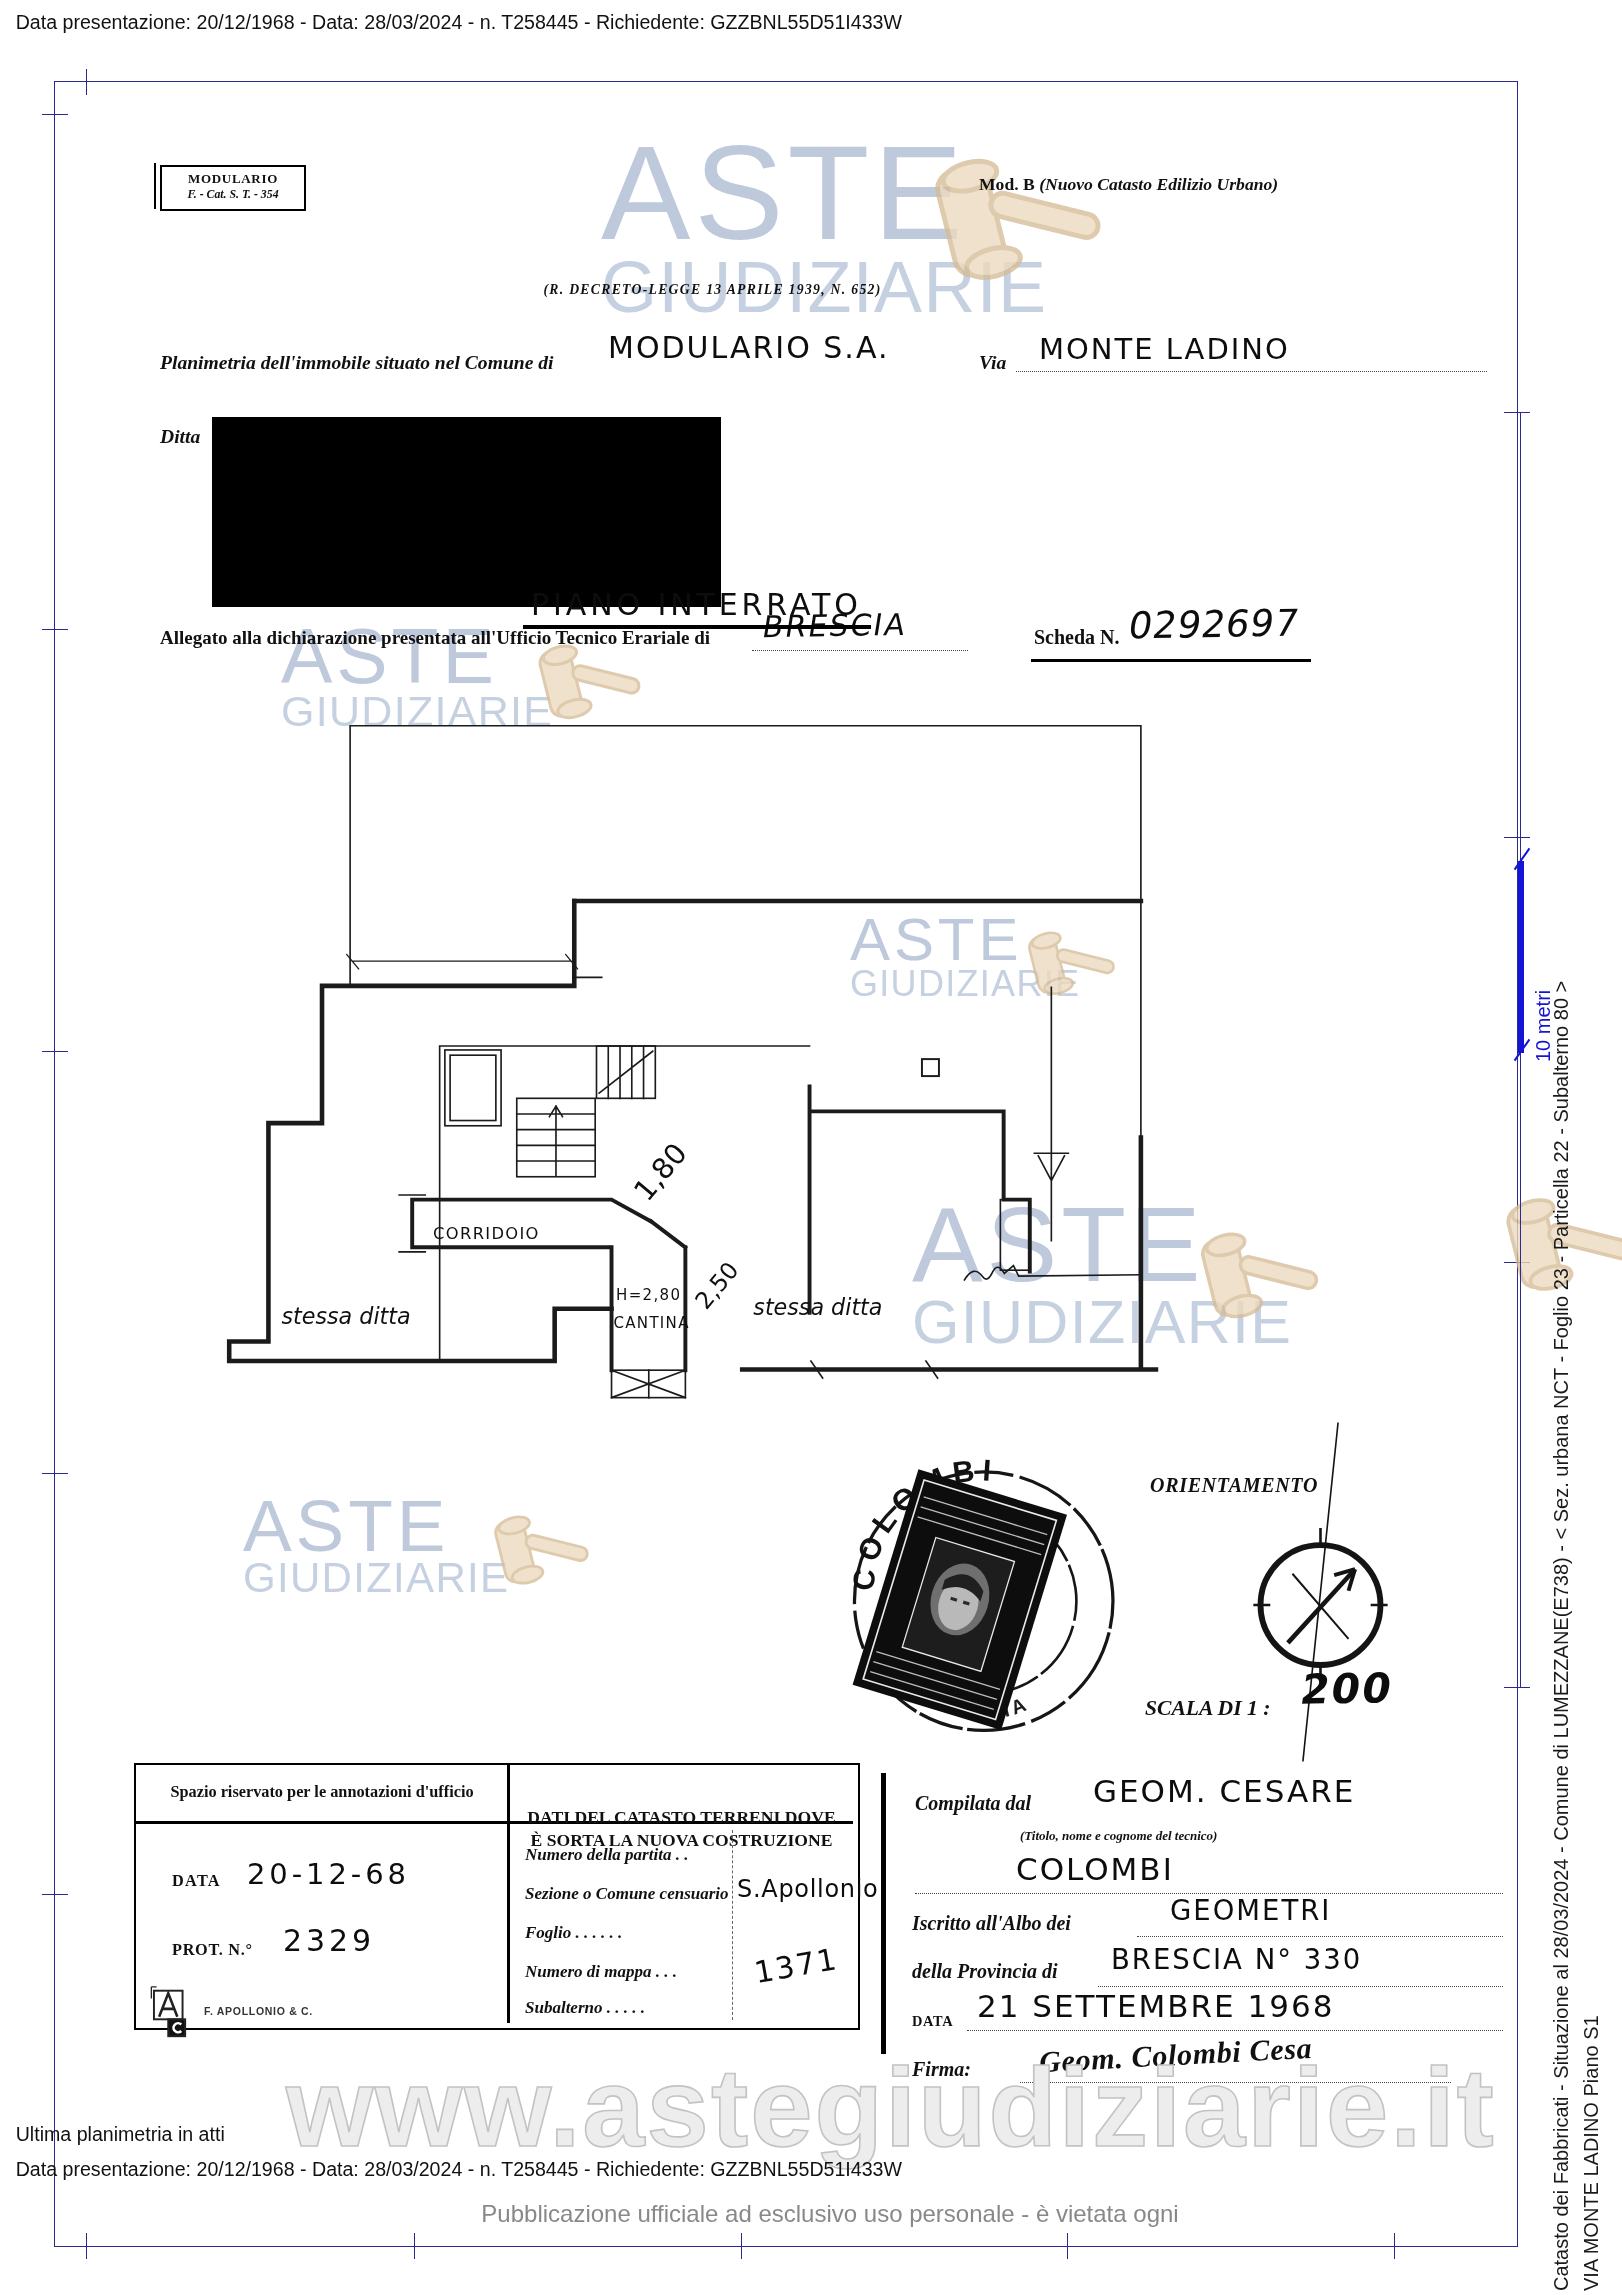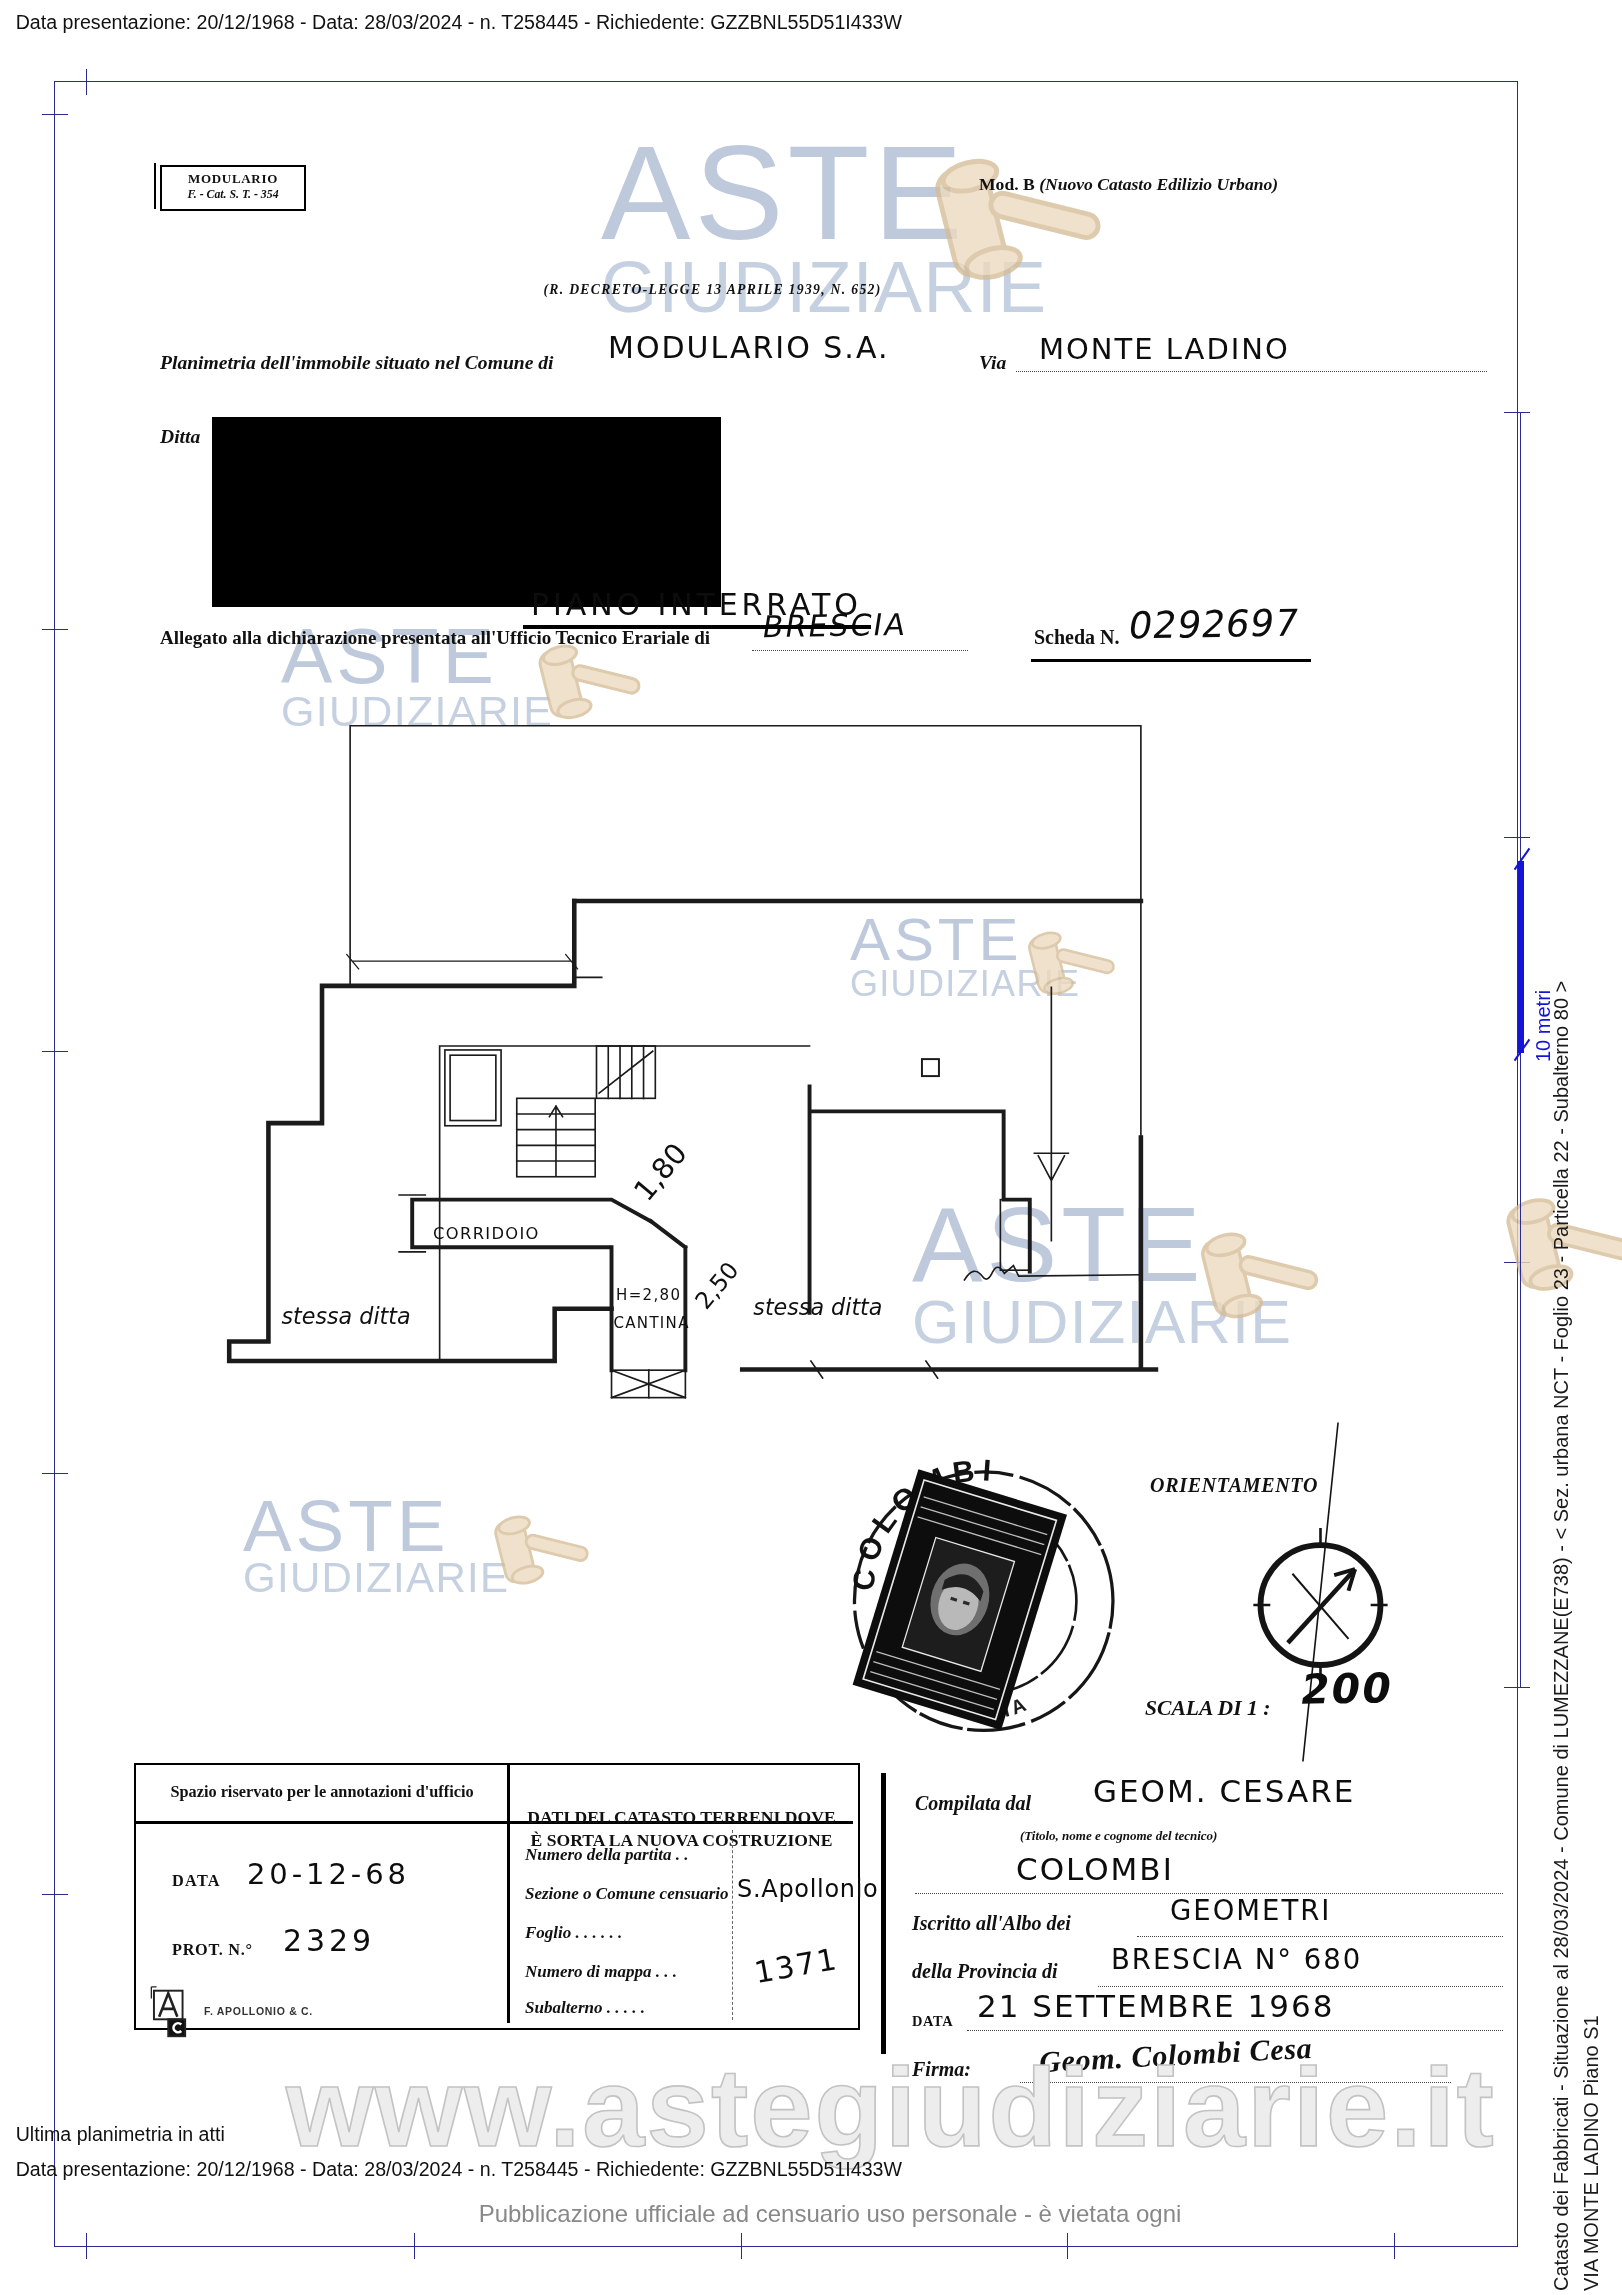--- a/index.html
+++ b/index.html
@@ -270,21 +270,21 @@
   <div class="abs" style="left:881px;top:1773px;width:4.6px;height:281px;background:#000;"></div>
   <div class="abs serif it b" style="left:915px;top:1792px;font-size:20px;">Compilata  dal</div>
   <div class="abs hw" style="left:1093px;top:1773px;font-size:31px;">GEOM. CESARE</div>
   <div class="abs serif it b" style="left:1020px;top:1828px;font-size:13px;">(Titolo, nome e cognome del tecnico)</div>
   <div class="abs hw" style="left:1016px;top:1851px;font-size:31px;">COLOMBI</div>
   <div class="abs dot" style="left:915px;top:1893px;width:588px;"></div>
   <div class="abs serif it b" style="left:912px;top:1912px;font-size:20px;">Iscritto all'Albo dei</div>
   <div class="abs hw" style="left:1170px;top:1894px;font-size:27.5px;">GEOMETRI</div>
   <div class="abs dot" style="left:1137px;top:1936px;width:366px;"></div>
   <div class="abs serif it b" style="left:912px;top:1960px;font-size:20px;">della Provincia di</div>
-  <div class="abs hw" style="left:1111px;top:1943px;font-size:27.5px;">BRESCIA N° 680</div>
+  <div class="abs hw" style="left:1111px;top:1943px;font-size:27.5px;">BRESCIA N° 330</div>
   <div class="abs dot" style="left:1098px;top:1986px;width:405px;"></div>
   <div class="abs serif b" style="left:912px;top:2013px;font-size:14.4px;letter-spacing:0.7px;">DATA</div>
   <div class="abs hw" style="left:977px;top:1988px;font-size:31px;">21 SETTEMBRE 1968</div>
   <div class="abs dot" style="left:967px;top:2030px;width:536px;"></div>
   <div class="abs serif it b" style="left:912px;top:2058px;font-size:20px;">Firma:</div>
   <div class="abs serif it b" style="left:1039px;top:2038px;font-size:30px;transform:rotate(-3deg);letter-spacing:0.7px;">Geom. Colombi Cesa</div>
   <div class="abs dot" style="left:1020px;top:2082px;width:431px;"></div>
 
   <svg class="abs" style="left:142px;top:1979px;" width="59" height="65" viewBox="0 0 90 100">
     <g stroke="#222" fill="none" stroke-width="3">
@@ -303,16 +303,16 @@
   <div class="abs" style="left:1520px;top:412px;width:1.3px;height:1275px;background:#2b2b8f;"></div>
   <div class="abs" style="left:1518px;top:861px;width:5.9px;height:192px;background:#1414d6;"></div>
   <div class="abs" style="left:1509px;top:858px;width:26px;height:2px;background:#1414d6;transform:rotate(-55deg);"></div>
   <div class="abs" style="left:1509px;top:1049px;width:26px;height:2px;background:#1414d6;transform:rotate(-55deg);"></div>
   <div class="vside blue" style="left:1532px;top:1062px;font-size:20px;color:#1414d6;">10 metri</div>
 
   <div class="site-wm" style="left:286px;top:2043px;font-size:112px;">www.astegiudiziarie.it</div>
 
   <div class="abs sans" style="left:15.7px;top:2123px;font-size:19.6px;">Ultima planimetria in atti</div>
   <div class="abs sans" style="left:15.7px;top:2158px;font-size:19.6px;">Data presentazione: 20/12/1968 - Data: 28/03/2024 - n. T258445 - Richiedente: GZZBNL55D51I433W</div>
-  <div class="gray-wm" style="left:340px;top:2200px;width:980px;text-align:center;font-size:24px;">Pubblicazione ufficiale ad censuario uso personale - è vietata ogni</div>
+  <div class="gray-wm" style="left:340px;top:2200px;width:980px;text-align:center;font-size:24px;">Pubblicazione ufficiale ad esclusivo uso personale - è vietata ogni</div>
 
 </div>
 
 
 </body></html>

